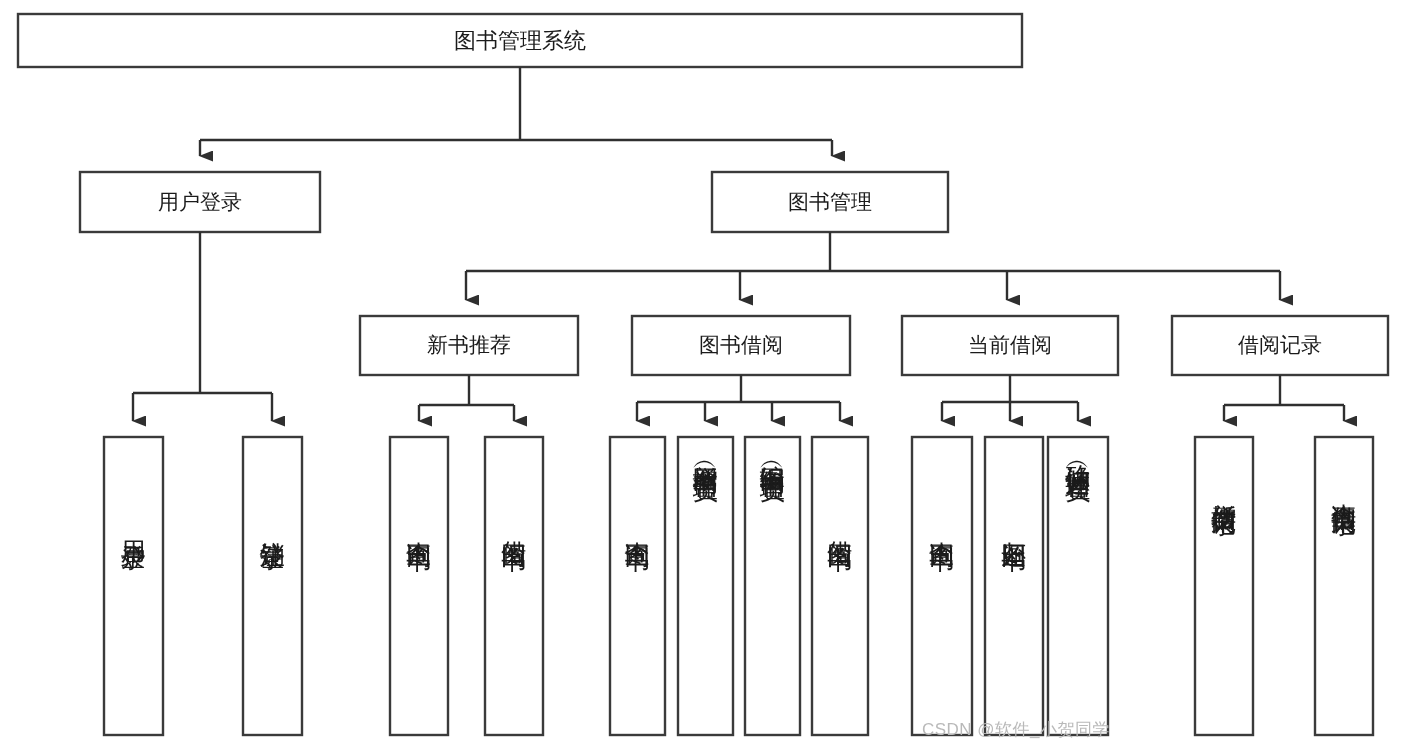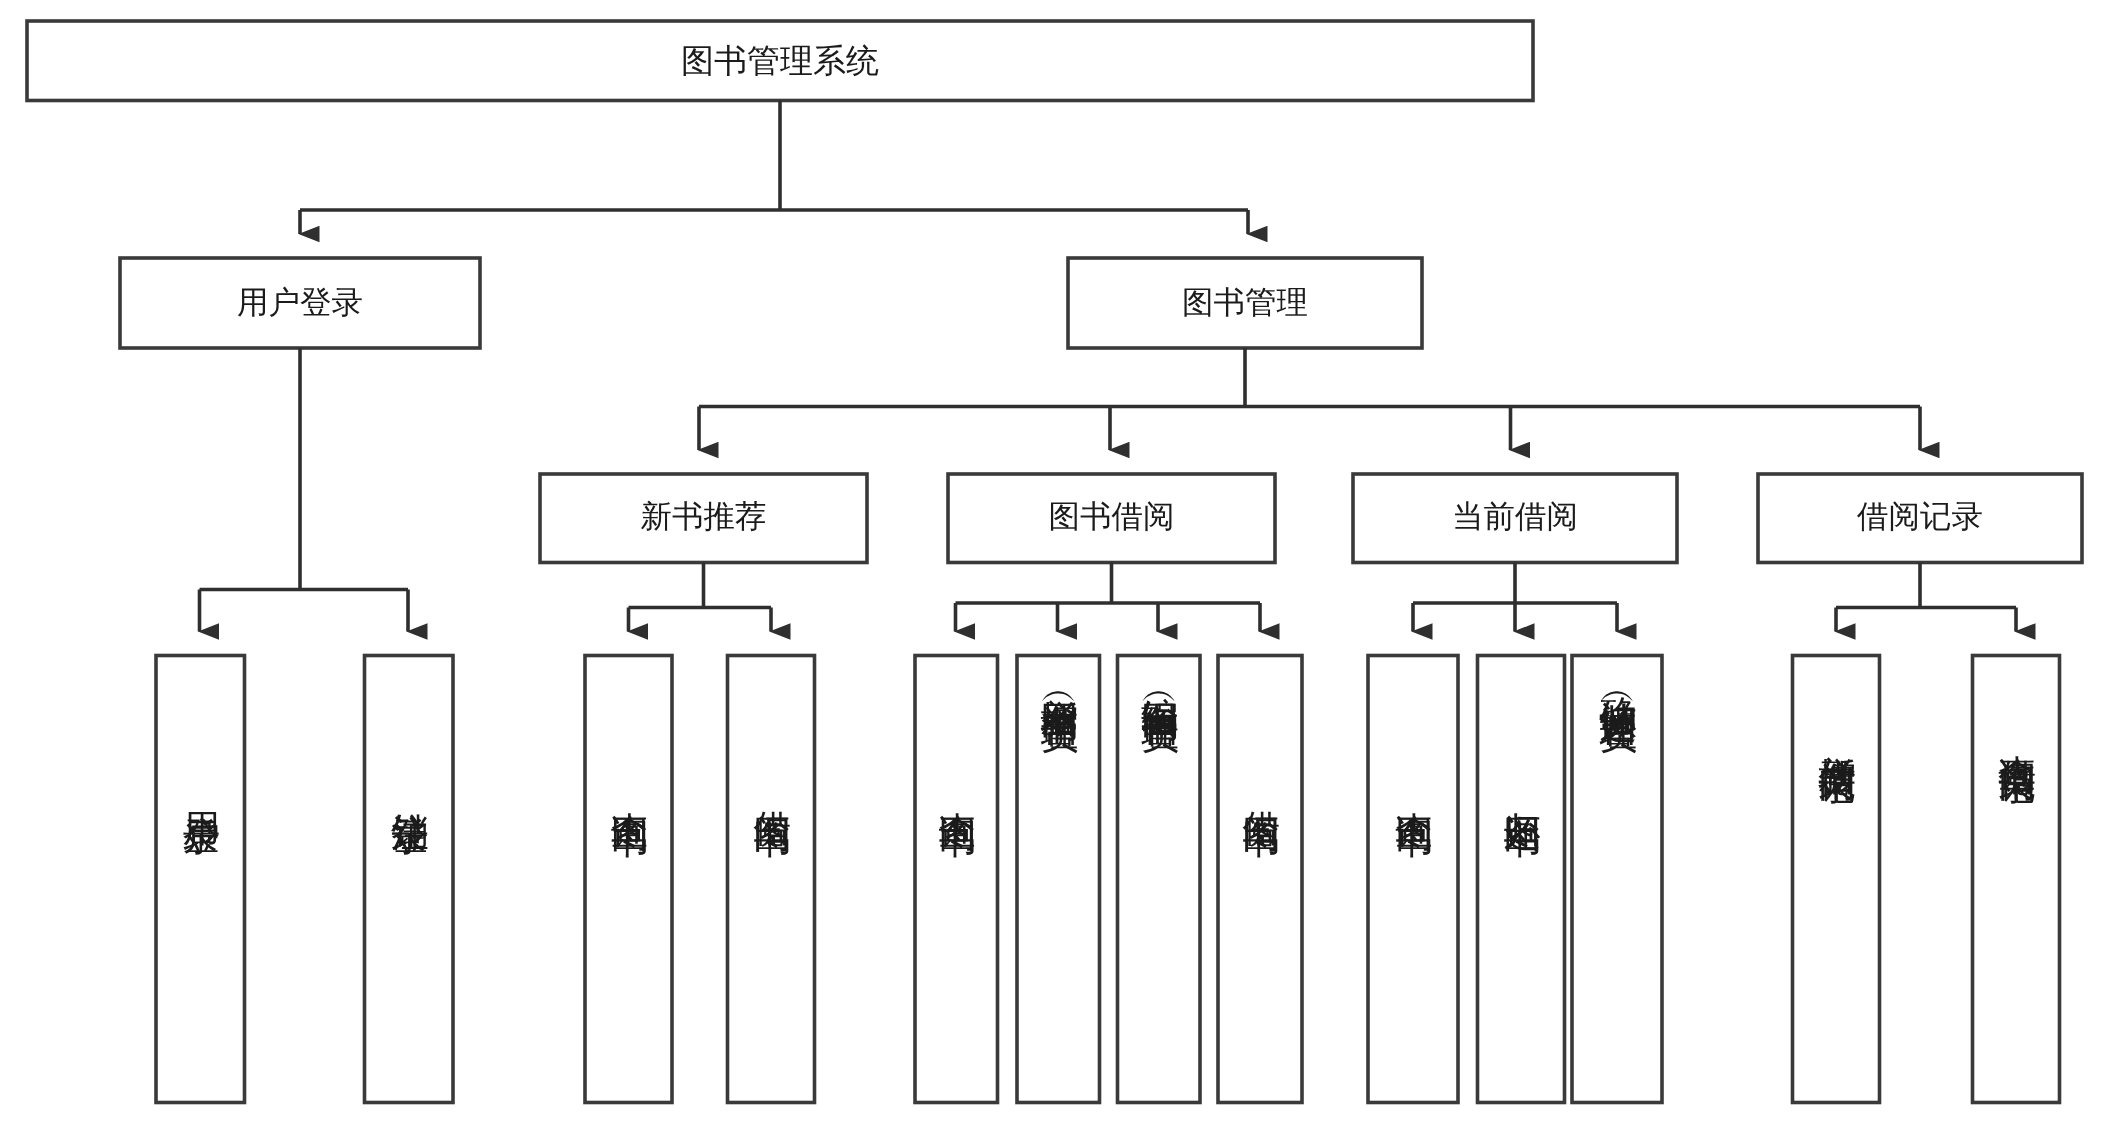--- a/index.html
+++ b/index.html
@@ -243,14 +243,15 @@
   </div>
 
   <div class="leaf-label-wrap" style="left:1195px; top:437px; width:58px; height:298px;">
     <span class="leaf-label" style="margin-top:46px;">新增借阅记录</span>
   </div>
 
   <div class="leaf-label-wrap" style="left:1315px; top:437px; width:58px; height:298px;">
     <span class="leaf-label" style="margin-top:46px;">查询借阅记录</span>
   </div>
 
+  <div class="watermark">CSDN @软件_小贺同学</div>
 
 </div>
 
 </body></html>

